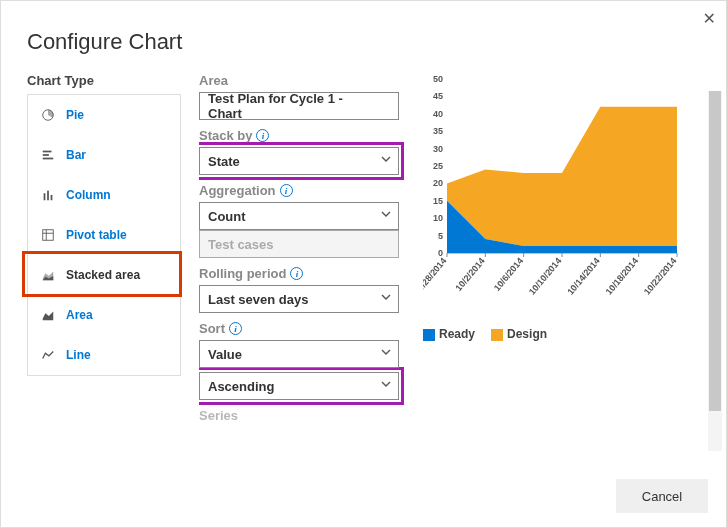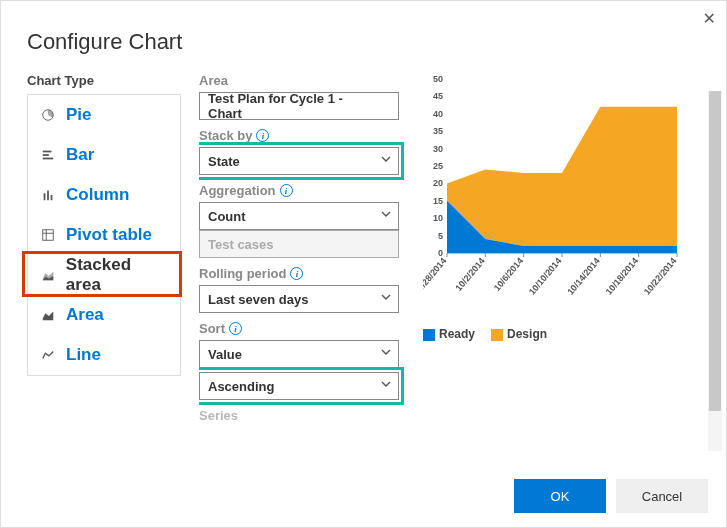--- a/index.html
+++ b/index.html
@@ -8,35 +8,35 @@
 
   .close-x { position: absolute; top: 8px; right: 10px; font-size: 16px; color: #555; cursor: pointer; }
 
   .dialog-title { font-size: 22px; font-weight: 300; color: #333; margin: 28px 0 18px 26px; }
 
   .main { display: flex; padding: 0 0 0 26px; height: 378px; font-weight: bold; }
 
   .col-types { width: 154px; }
   .col-types-label { font-size: 13px; color: #444; margin-bottom: 6px; }
   .type-list { border: 1px solid #ddd; }
-  .type-item { display: flex; align-items: center; height: 40px; padding: 0 10px; font-size: 17px; color: #0078d4; cursor: pointer; position: relative; }
+  .type-item { display: flex; align-items: center; height: 40px; padding: 0 10px; font-size: 12px; color: #0078d4; cursor: pointer; position: relative; }
   .type-item .icon { width: 20px; height: 16px; display: inline-flex; align-items: center; justify-content: center; margin-right: 8px; color: #555; }
   .type-item.selected { color: #333; }
   .hl-stackedarea { position:absolute; border: 3px solid #d83b01; pointer-events:none; left:-6px; top:-4px; width:160px; height:46px;}
 
   .col-form { width: 214px; margin-left: 18px; overflow: hidden; height: 368px; position: relative; }
   .form-group { margin-bottom: 8px; }
   .form-label { font-size: 13px; color: #888; margin-bottom: 4px; display:flex; align-items:center; gap:4px; }
   .info-icon { width:13px; height:13px; border:1px solid #0078d4; border-radius:50%; display:inline-flex; align-items:center; justify-content:center; font-size:9px; color:#0078d4; font-style: italic; font-family: serif;}
   .form-input, .form-select { width: 200px; height: 28px; border: 1px solid #888; padding: 0 24px 0 8px; font-size: 13px; background:#fff; position:relative; display:flex; align-items:center; color:#333;}
   .form-select { cursor:pointer; }
   .form-select .chev { position:absolute; right:6px; top:5px; }
   .form-disabled { background:#f4f4f4; color:#aaa; border-color:#aaa;}
   .of-text { font-size:12px; color:#555; margin: 2px 0; }
-  .hl-box { border:3px solid #14b8a6; padding:2px; margin:-5px; display:inline-block; }
+  .hl-box { border:3px solid #a21caf; padding:2px; margin:-5px; display:inline-block; }
 
   .col-chart { flex:1; margin-left:10px; margin-right:26px; display:flex; flex-direction:column; }
   .chart-area { height: 210px; position:relative; margin-bottom: 40px; }
   .legend { display:flex; gap:16px; font-size:12px; color:#444; margin-top:4px;align-items:center;}
   .legend-sw { width:12px; height:12px; display:inline-block; vertical-align:middle; margin-right:4px;}
 
   .scroll-track { position:absolute; right: 4px; top: 90px; width:14px; height:360px; background:#f4f4f4;}
   .scroll-thumb { position:absolute; left:1px; top:0; width:12px; height:320px; background:#c8c8c8;}
 
   .footer { position:absolute; bottom:14px; right:18px; display:flex; gap:10px;}
@@ -245,15 +245,14 @@
     </div>
   </div>
 
 </div>
 
 <div class="scroll-track">
   <div class="scroll-thumb"></div>
 </div>
 
 <div class="footer">
-  <div class="btn btn-primary">OK</div>
   <div class="btn btn-secondary">Cancel</div>
 </div>
 
 </body></html>

